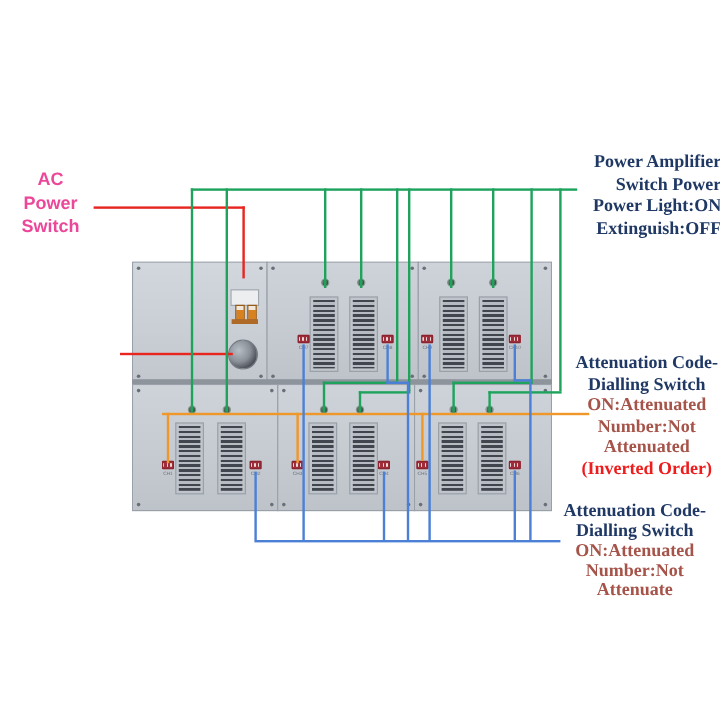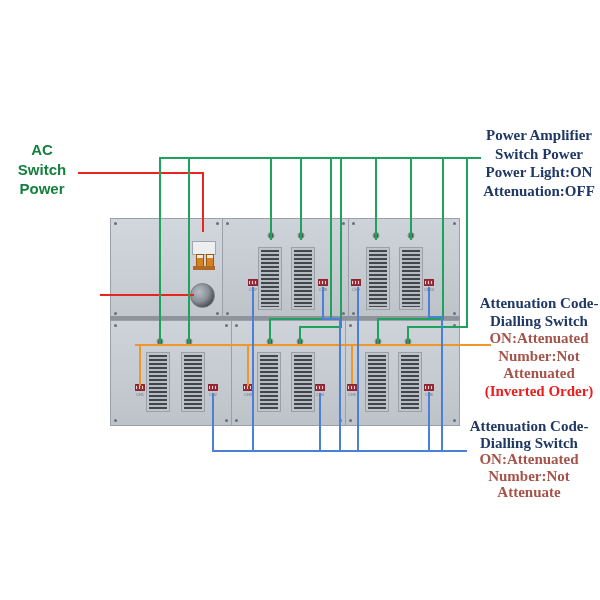--- a/index.html
+++ b/index.html
@@ -1,20 +1,20 @@
 <!DOCTYPE html>
 <html><head>
 <meta charset="utf-8">
 <style>
   html,body{margin:0;padding:0;background:#ffffff;}
   #stage{position:relative;width:600px;height:600px;background:#ffffff;overflow:hidden;
          font-family:"Liberation Sans",sans-serif;}
   .ln{position:absolute;}
   .ann{position:absolute;text-align:center;}
-  .red-ann{color:#15803d;font-weight:bold;font-size:15px;line-height:19.5px;
+  .red-ann{color:#ec4899;font-weight:bold;font-size:15px;line-height:19.5px;
            font-family:"Liberation Sans",sans-serif;}
   .serif-ann{font-family:"Liberation Serif",serif;font-weight:bold;font-size:15px;}
   .navy{color:#1f3864;}
   .brick{color:#a6544a;}
   .bright{color:#ee1c1c;}
   .panel{position:absolute;box-sizing:border-box;border:1px solid #9aa0aa;
          background:linear-gradient(180deg,#ced3d9 0%,#c6cbd1 55%,#bec3c9 100%);}
   .panel.light{background:linear-gradient(180deg,#d2d7dd 0%,#cacfd5 55%,#c2c7cd 100%);}
   .grille{position:absolute;background:#c0c5cb;border:1px solid #9aa0a8;padding:2px;box-sizing:border-box;}
   .slats{width:100%;height:100%;background:repeating-linear-gradient(180deg,#41464e 0px,#41464e 2px,#b6bbc2 2px,#b6bbc2 4px);}
@@ -32,30 +32,30 @@
   .screw{position:absolute;width:3px;height:3px;border-radius:50%;background:#696f79;}
   .ptext{position:absolute;transform:translateX(-50%);white-space:nowrap;}
 </style>
 </head>
 <body>
 
 <div id="stage">
 
   <div class="ann red-ann" style="left:2px;top:140px;width:80px;">
     <div>AC</div>
+    <div>Power</div>
     <div>Switch</div>
-    <div>Power</div>
-  </div>
-
-
-  <div class="ann serif-ann navy" style="left:477px;top:126px;width:124px;line-height:18.5px;">
+  </div>
+
+
+  <div class="ann serif-ann navy" style="left:477px;top:126px;width:124px;line-height:18.5px;text-align:right;">
     <div>Power Amplifier</div>
     <div>Switch Power</div>
     <div>Power Light:ON</div>
-    <div>Attenuation:OFF</div>
+    <div>Extinguish:OFF</div>
   </div>
 
   <div class="ann serif-ann" style="left:470px;top:295px;width:138px;line-height:17.5px;">
     <div class="navy">Attenuation Code-</div>
     <div class="navy">Dialling Switch</div>
     <div class="brick">ON:Attenuated</div>
     <div class="brick">Number:Not</div>
     <div class="brick">Attenuated</div>
     <div class="bright">(Inverted Order)</div>
   </div>

